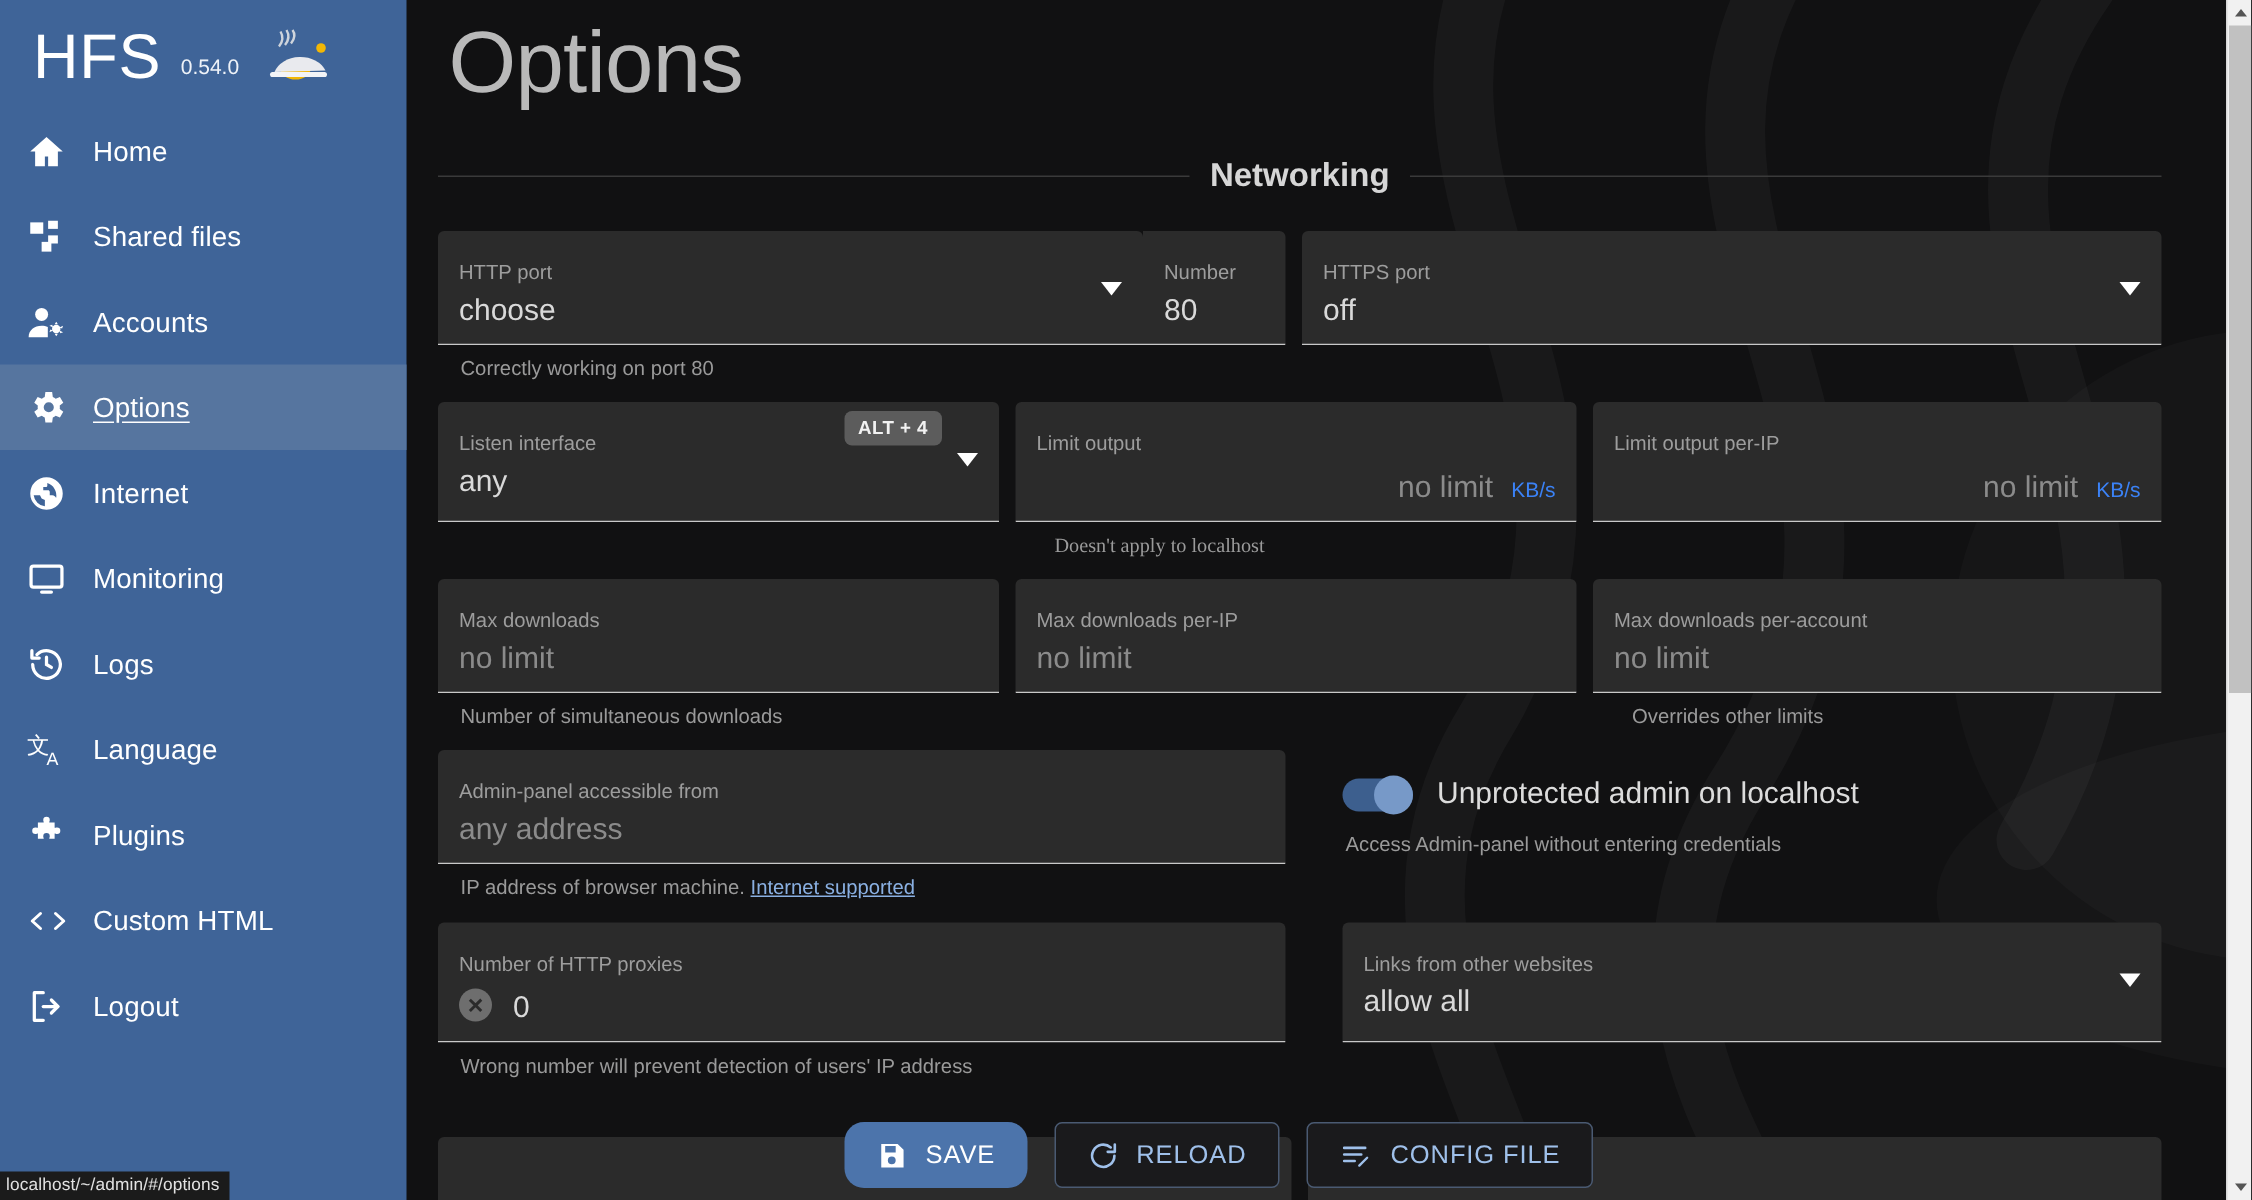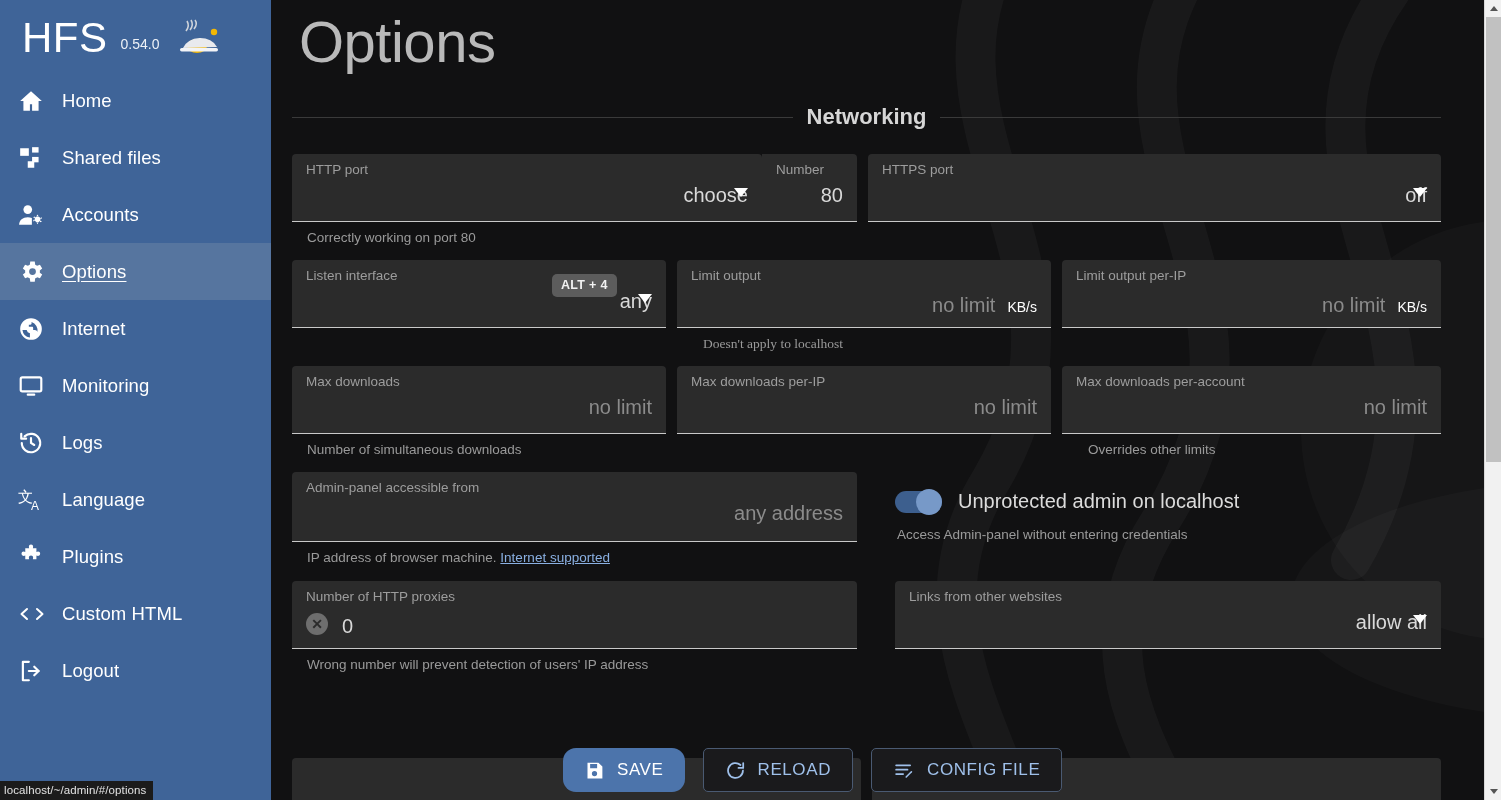--- a/index.html
+++ b/index.html
@@ -90,50 +90,49 @@
     padding: 0 14px; white-space: nowrap;
   }
 
   .grid { position: relative; z-index: 2; padding: 0 60px 0 21px; }
   .row { display: flex; gap: 11px; }
 
   .field {
     background: #2b2b2b;
     border-bottom: 1px solid #c9c9c9;
     border-radius: 4px 4px 0 0;
-    padding: 8px 14px 9px 14px;
+    padding: 20px 14px 9px 14px;
     position: relative;
     min-height: 68px;
     display: flex; flex-direction: column; justify-content: flex-start;
     cursor: text;
   }
   .field .flabel {
     font-size: 13.5px; color: #9d9d9d; line-height: 16px;
     margin-bottom: 4px;
   }
   .field .fvalue {
     font-size: 20px; color: #d9d9d9; line-height: 26px;
     font-weight: 400;
-    text-align: right;
   }
   .field .fvalue.placeholder { color: #8b8b8b; }
   .field.dropdown { cursor: pointer; }
   .caret {
     position: absolute; right: 14px; top: 34px;
     width: 0; height: 0;
     border-left: 7px solid transparent;
     border-right: 7px solid transparent;
     border-top: 9px solid #ffffff;
   }
   .field-right {
     display: flex; align-items: baseline; justify-content: flex-end;
     gap: 12px; margin-top: 4px;
   }
   .field-right .fvalue { text-align: right; }
-  .unit { font-size: 14px; color: #ffffff; }
+  .unit { font-size: 14px; color: #3b82f6; }
 
   .hint {
     font-size: 13.5px; color: #9a9a9a;
     padding: 7px 0 0 15px; line-height: 17px;
   }
   .hint a { color: #8ab0e2; text-decoration: underline; }
 
   
   .toggle-wrap {
     display: flex; flex-direction: column; justify-content: flex-start;
@@ -158,21 +157,21 @@
     width: 22px; height: 22px; border-radius: 50%;
     background: #6e6e6e; color: #2b2b2b;
     font-size: 14px; font-weight: bold; line-height: 1;
     margin-right: 14px; cursor: pointer;
     position: relative; top: -2px;
   }
   .val-with-icon { display: flex; align-items: center; margin-top: 4px; }
 
   
   #alt-badge {
-    position: absolute; left: 281px; top: 274px; z-index: 30;
+    position: absolute; left: 292px; top: 274px; z-index: 30;
     background: #5c5c5c; color: #f2f2f2;
     font-size: 12.5px; font-weight: 700;
     padding: 4px 9px 5px 9px; border-radius: 5px;
     letter-spacing: .3px;
   }
 
   
   #actionbar {
     position: absolute; left: 292px; bottom: 8px;
     z-index: 25; display: flex; gap: 18px; align-items: center;

